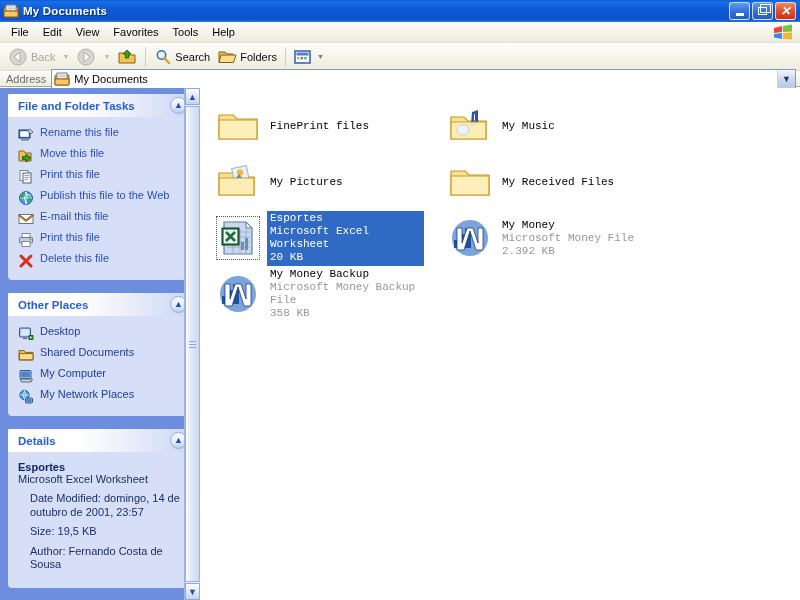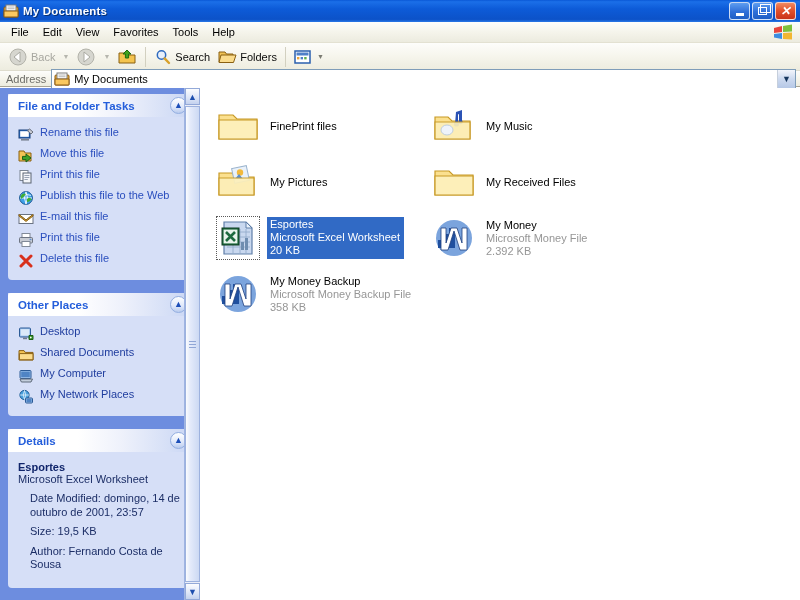--- a/index.html
+++ b/index.html
@@ -203,21 +203,22 @@
   .content {
     flex: 1 1 auto;
     background: #ffffff;
     position: relative;
     padding: 12px 0 0 14px;
   }
   .tile-grid {
     display: grid;
     grid-template-columns: 212px 212px;
     grid-auto-rows: 56px;
-    column-gap: 4px;
+    column-gap: 20px;
+    font-family: Liberation Mono, monospace;
   }
   .tile {
     display: flex; align-items: center;
     gap: 7px;
     padding: 3px 2px;
     height: 52px;
   }
   .tile .ticon { width: 44px; height: 44px; flex: 0 0 44px; position: relative; }
   .tile .tmeta { display: flex; flex-direction: column; justify-content: center; padding: 1px 3px; }
   .tile .tname { font-size: 11px; color: #000; line-height: 13px; }

